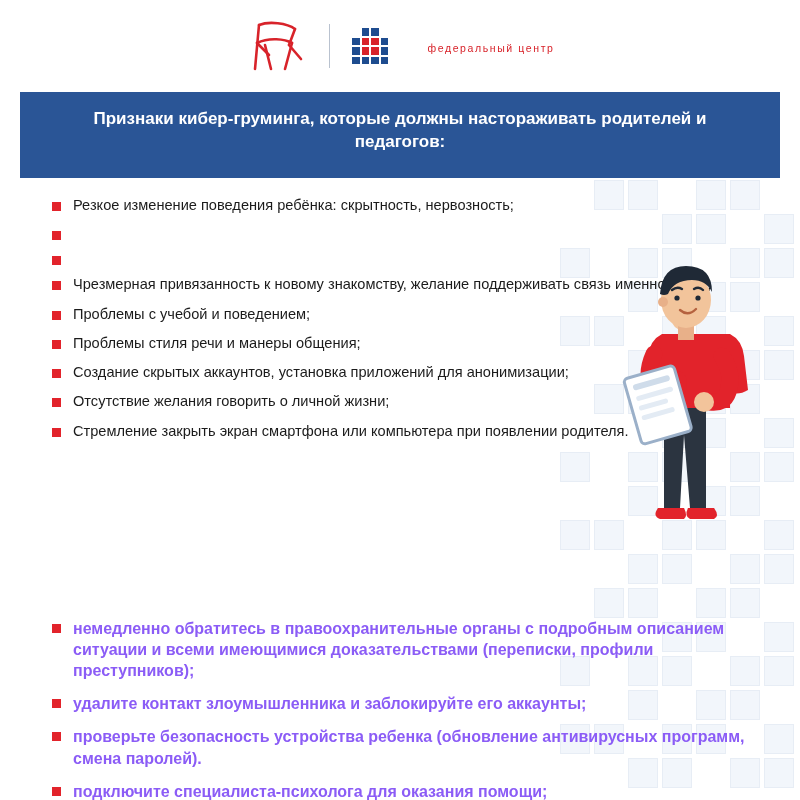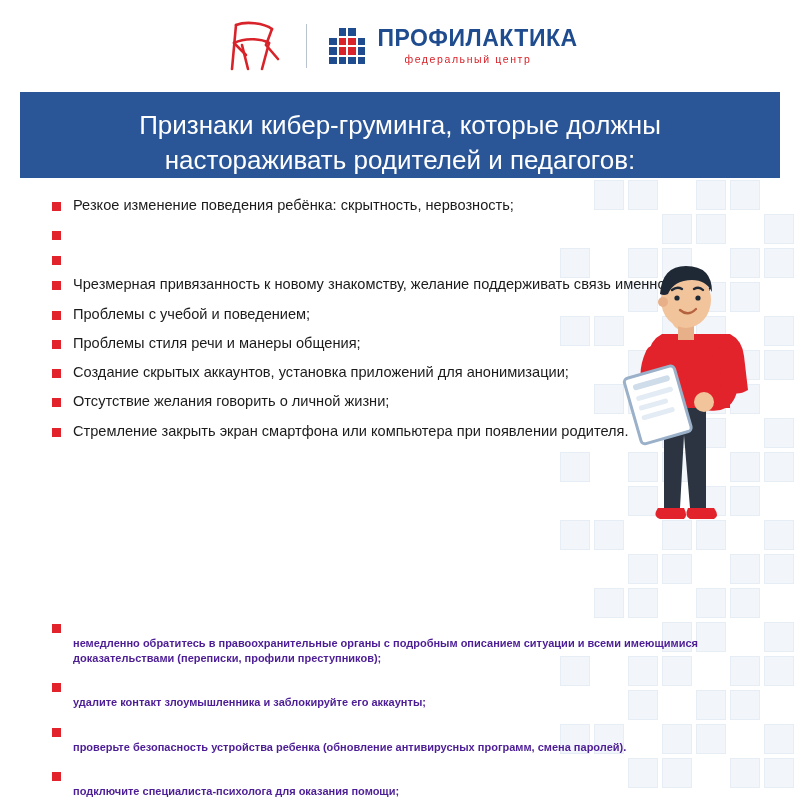--- a/index.html
+++ b/index.html
@@ -107,22 +107,22 @@
     left: 20px;
     width: 760px;
     background: #2a5596;
     color: #ffffff;
     text-align: center;
     box-sizing: border-box;
     padding: 16px 40px 18px 40px;
     z-index: 4;
   }
   .banner-title {
-    font-size: 26px;
-    font-weight: normal;
+    font-size: 17px;
+    font-weight: bold;
     line-height: 1.35;
   }
   #banner-1 { top: 92px; height: 86px; }
   #banner-2 { top: 520px; height: 80px; }
 
   
   .list-block {
     position: absolute;
     left: 16px;
     width: 760px;
@@ -146,23 +146,22 @@
     margin-top: 6px;
     margin-right: 12px;
   }
   .li .txt {
     font-size: 14.6px;
     line-height: 1.32;
     color: #1b1b1b;
   }
   #list-2 .li .txt {
     font-weight: bold;
-    font-size: 11px;
-    color: #4c1d95;
-    margin-top: 18px;
+    font-size: 16px;
+    color: #8b5cf6;
   }
   #list-2 .li { margin-bottom: 12px; }
 
   
   .person {
     position: absolute;
     right: 34px;
     top: 250px;
     width: 160px;
     height: 290px;
@@ -278,21 +277,20 @@
         <i></i>
           <i class="red"></i>
           <i class="red"></i>
           <i></i>
         <i></i>
           <i></i>
           <i></i>
           <i></i>
       </div>
       <div class="logo-text">
-        <div class="logo-title">ПРОФИЛАКТИКА</div>
         <div class="logo-sub">федеральный центр</div>
       </div>
     </div>
   </div>
 
   <div class="banner" id="banner-1">
     <div class="banner-title">Признаки кибер-груминга, которые должны настораживать родителей и педагогов:</div>
   </div>
 
   <div class="list-block" id="list-1">

